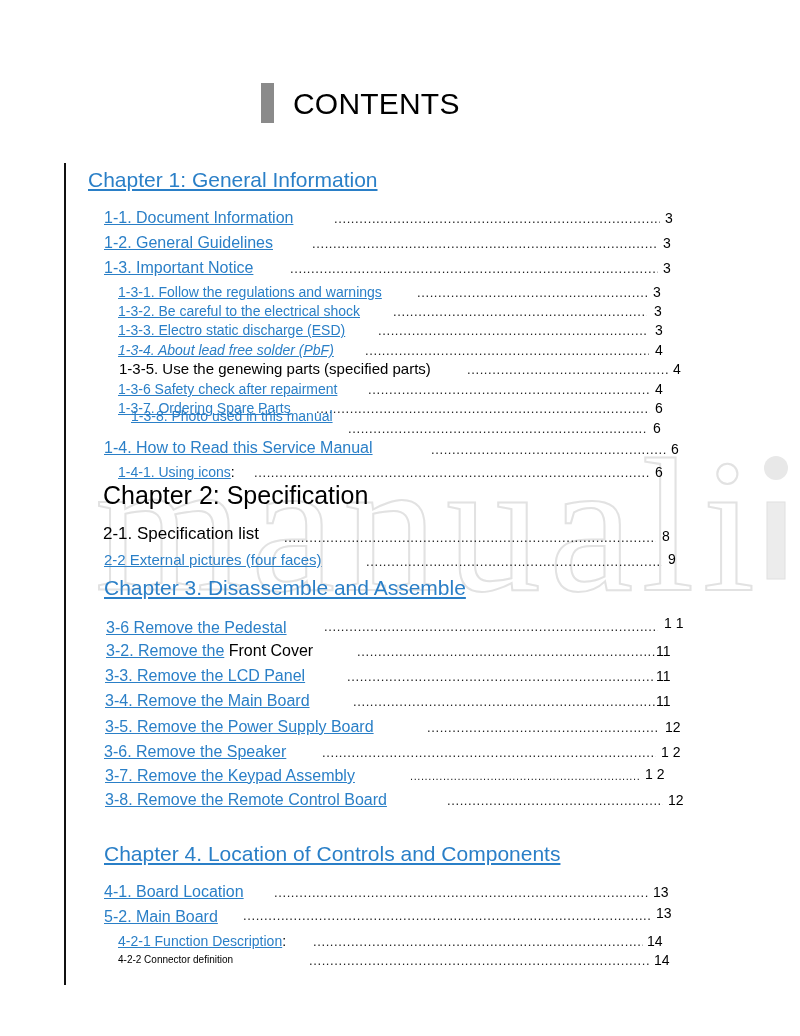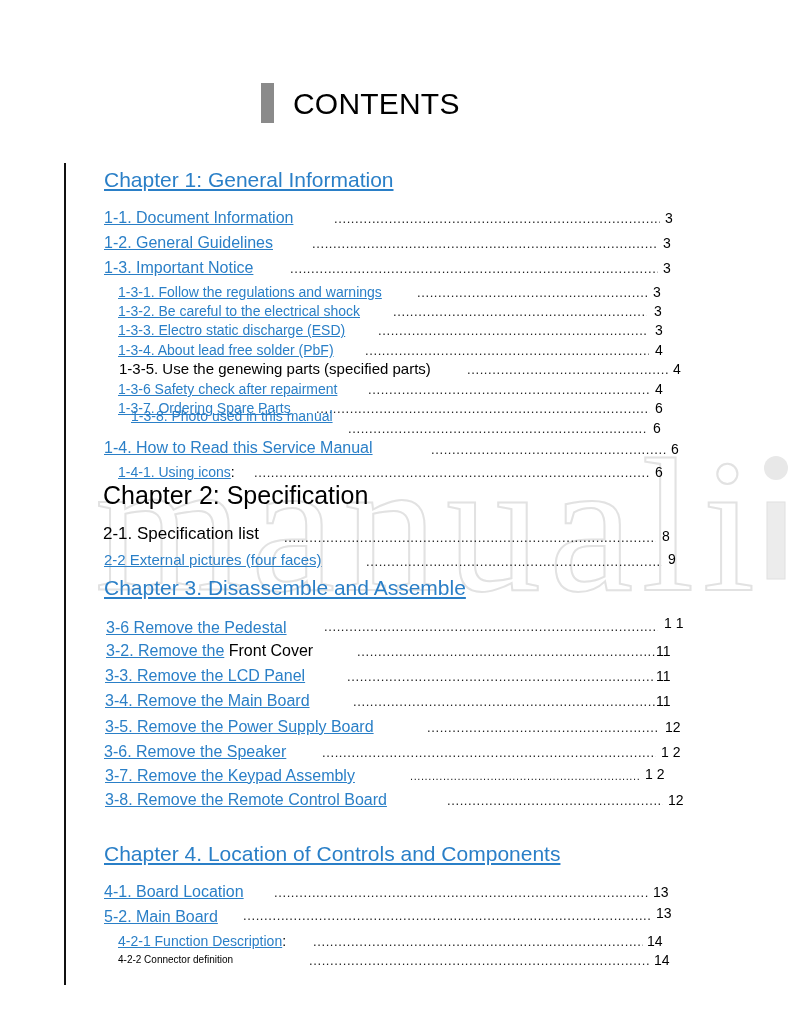--- a/index.html
+++ b/index.html
@@ -25,21 +25,21 @@
 <div class="title">CONTENTS</div>
 
 <div class="vline"></div>
 
 <svg class="watermark" viewBox="0 0 700 170">
   <text x="0" y="150" font-family="Liberation Serif, serif" font-size="190" fill="none" stroke="#e2e2e2" stroke-width="2" letter-spacing="8">manuali</text>
   <circle cx="681" cy="28" r="12" fill="#e8e8e8"></circle>
   <rect x="672" y="62" width="18" height="77" fill="#ececec" stroke="#e0e0e0"></rect>
 </svg>
 
-<div class="row chap lnk" style="left:104px; top:167px;text-decoration:underline;">Chapter 1: General Information</div>
+<div class="row chap lnk" style="left:88px; top:167px;text-decoration:underline;">Chapter 1: General Information</div>
 
 <div class="row sec" style="left:104px; top:208px;"><span class="lnk">1-1. Document Information</span></div>
 <div class="dots" style="left:334px; top:211px; width:326px;">......................................................................................................................................................</div>
 <div class="pg" style="left:665px; top:209px;">3</div>
 
 <div class="row sec" style="left:104px; top:233px;"><span class="lnk">1-2. General Guidelines</span></div>
 <div class="dots" style="left:312px; top:236px; width:346px;">......................................................................................................................................................</div>
 <div class="pg" style="left:663px; top:234px;">3</div>
 
 <div class="row sec" style="left:104px; top:258px;"><span class="lnk">1-3. Important Notice</span></div>
@@ -51,21 +51,21 @@
 <div class="pg" style="left:653px; top:283px;">3</div>
 
 <div class="row sub" style="left:118px; top:301px;"><span class="lnk">1-3-2. Be careful to the electrical shock</span></div>
 <div class="dots" style="left:393px; top:304px; width:254px;">......................................................................................................................................................</div>
 <div class="pg" style="left:654px; top:302px;">3</div>
 
 <div class="row sub" style="left:118px; top:320px;"><span class="lnk">1-3-3. Electro static discharge (ESD)</span></div>
 <div class="dots" style="left:378px; top:323px; width:270px;">......................................................................................................................................................</div>
 <div class="pg" style="left:655px; top:321px;">3</div>
 
-<div class="row sub" style="left:118px; top:340px;"><span class="lnk">1-3-4. About lead free solder (PbF)</span></div>
+<div class="row sub" style="left:118px; top:340px;font-style:italic;"><span class="lnk">1-3-4. About lead free solder (PbF)</span></div>
 <div class="dots" style="left:365px; top:343px; width:284px;">......................................................................................................................................................</div>
 <div class="pg" style="left:655px; top:341px;">4</div>
 
 <div class="row sec" style="left:119px; top:359px; font-size:15px;"><span class="blk">1-3-5. Use the genewing parts (specified parts)</span></div>
 <div class="dots" style="left:467px; top:362px; width:202px;">......................................................................................................................................................</div>
 <div class="pg" style="left:673px; top:360px;">4</div>
 
 <div class="row sub" style="left:118px; top:379px;"><span class="lnk">1-3-6 Safety check after repairment</span></div>
 <div class="dots" style="left:368px; top:382px; width:282px;">......................................................................................................................................................</div>
 <div class="pg" style="left:655px; top:380px;">4</div>

